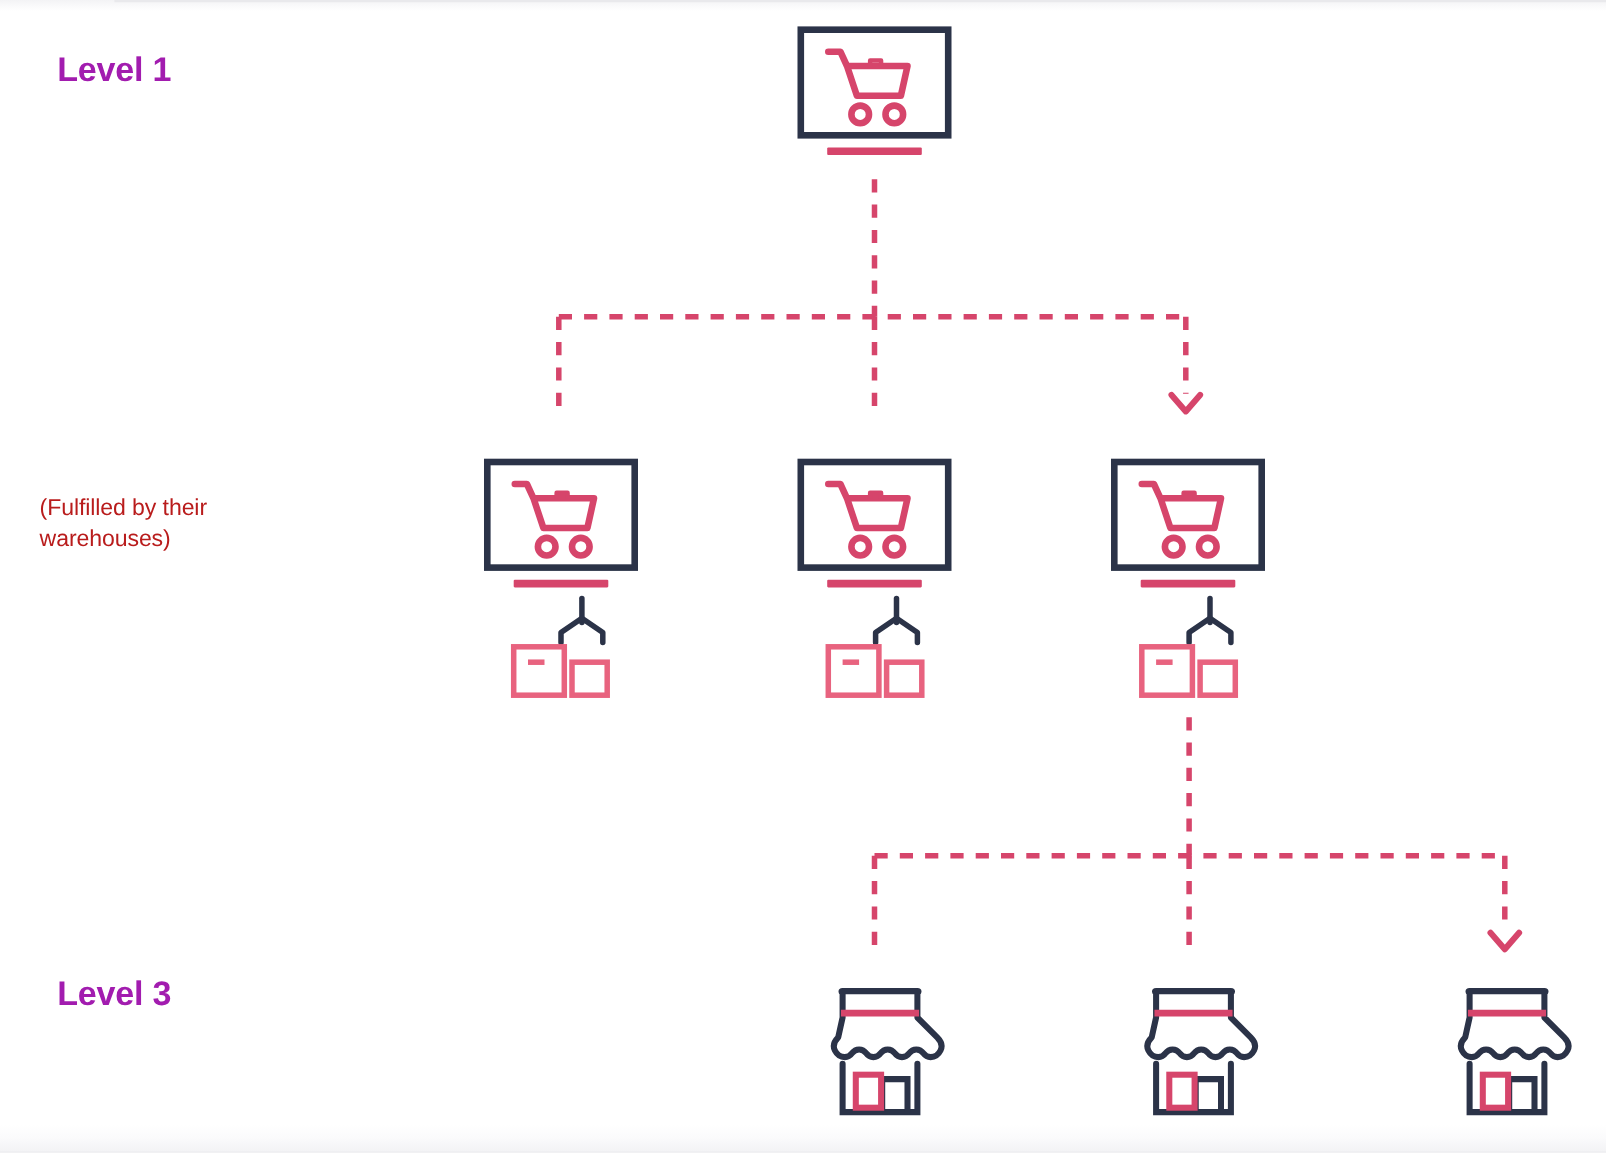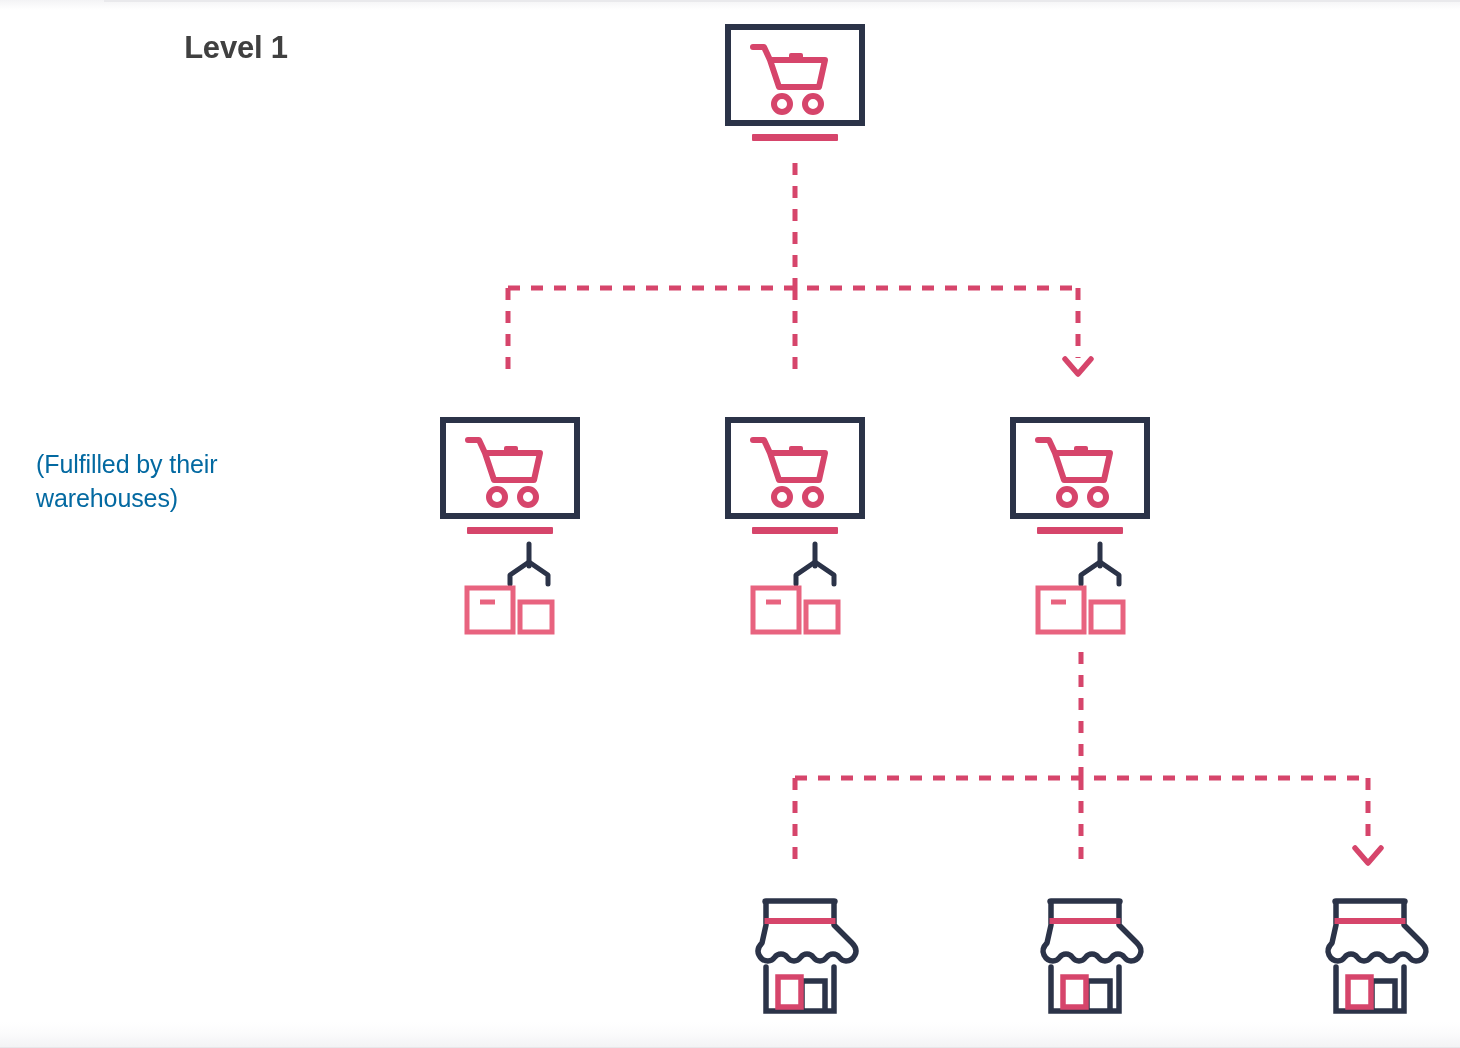--- a/index.html
+++ b/index.html
@@ -47,38 +47,37 @@
 
   
   .level-label {
     position: absolute;
     left: 36px;
     width: 400px;
   }
   .level-title {
     font-size: 31px;
     font-weight: bold;
-    color: #404040;
+    color: #a21caf;
     letter-spacing: -0.2px;
     line-height: 1.18;
-    margin: 0;
-    text-align: center;
+    margin: 16px;
   }
   .level-sub {
     font-size: 30px;
     font-weight: normal;
     color: #3d4558;
     letter-spacing: -0.1px;
     line-height: 1.2;
     margin: 8px 0 0 0;
   }
   .level-note {
-    font-size: 25px;
+    font-size: 21px;
     font-weight: normal;
-    color: #0369a1;
+    color: #b91c1c;
     letter-spacing: -0.1px;
     line-height: 1.35;
     margin: 26px 0 0 0;
     max-width: 250px;
   }
 
   #label-l1 { top: 30px; }
   #label-l2 { top: 422px; }
   #label-l3 { top: 870px; }
 
@@ -100,20 +99,21 @@
 
   <div class="level-label" id="label-l1">
     <p class="level-title">Level 1</p>
   </div>
 
   <div class="level-label" id="label-l2">
     <p class="level-note">(Fulfilled by their warehouses)</p>
   </div>
 
   <div class="level-label" id="label-l3">
+    <p class="level-title">Level 3</p>
   </div>
 
   <svg id="diagram-svg" viewBox="0 0 1460 1048">
     <defs>
 
       <g id="sym-monitor-cart">
 
         <rect x="-42" y="-44" width="84" height="84" fill="#fbeef2"></rect>
 
         <rect x="-67" y="-51" width="134" height="96" fill="#ffffff" stroke="#2b3348" stroke-width="6"></rect>

